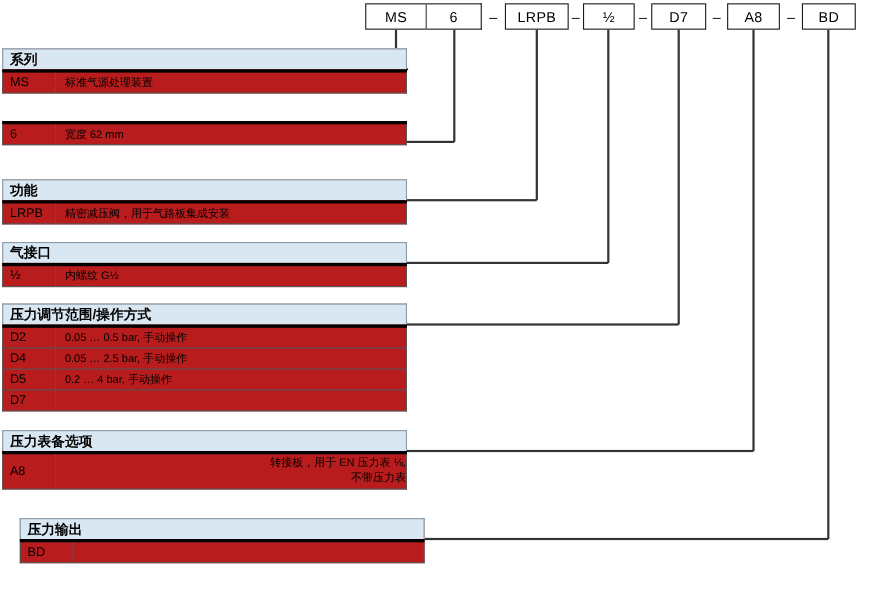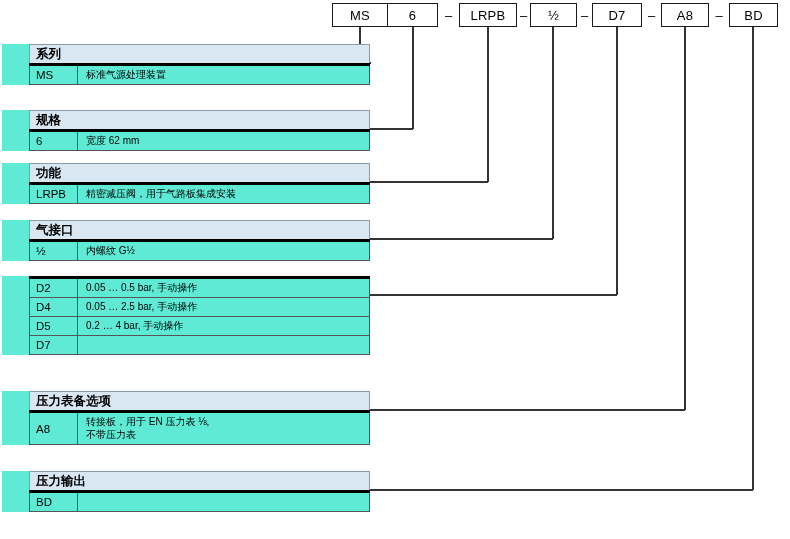--- a/index.html
+++ b/index.html
@@ -31,22 +31,21 @@
 
   
   .conn{position:absolute;background:#333;}
   .conn-v{width:1.5px;}
   .conn-h{height:1.5px;}
 
   
   .tbl{
     position:absolute;left:2px;width:368px;
     box-sizing:border-box;
-    background:#5eead4;
-    padding-left:27px;
+    background:#b91c1c;
   }
   .tbl-head{
     background:#d9e7f2;
     border:1px solid #8a9aa6;
     border-bottom:none;
     height:19px;
     display:flex;align-items:center;
     padding-left:6px;
     font-size:12.5px;
     font-weight:bold;
@@ -74,21 +73,21 @@
     box-sizing:border-box;
     padding:1px 0 2px 8px;
     font-size:10px;
     display:flex;align-items:center;
   }
   .c-desc.two-line{
     display:block;
     line-height:1.32;
     padding-top:2px;padding-bottom:3px;
   }
-  .c-desc .ln{display:block;}
+  .c-desc .ln{display:block;text-align:right;}
 </style>
 </head>
 <body>
 
 <div id="root">
 
   <div class="code-row">
     <div class="code-box" style="left:332px;width:56px;">MS</div>
     <div class="code-box joined-left" style="left:388px;width:50px;">6</div>
     <div class="dash" style="left:438px;width:21px;">–</div>
@@ -127,21 +126,20 @@
   <div class="tbl" style="top:44px;">
     <div class="tbl-head">系列</div>
     <div class="head-rule"></div>
     <div class="row">
       <div class="c-code">MS</div>
       <div class="c-desc">标准气源处理装置</div>
     </div>
   </div>
 
   <div class="tbl" style="top:110px;">
-    <div class="tbl-head">规格</div>
     <div class="head-rule"></div>
     <div class="row">
       <div class="c-code">6</div>
       <div class="c-desc">宽度 62 mm</div>
     </div>
   </div>
 
   <div class="tbl" style="top:163px;">
     <div class="tbl-head">功能</div>
     <div class="head-rule"></div>
@@ -154,20 +152,21 @@
   <div class="tbl" style="top:220px;">
     <div class="tbl-head">气接口</div>
     <div class="head-rule"></div>
     <div class="row">
       <div class="c-code">½</div>
       <div class="c-desc">内螺纹 G½</div>
     </div>
   </div>
 
   <div class="tbl" style="top:276px;">
+    <div class="tbl-head">压力调节范围/操作方式</div>
     <div class="head-rule"></div>
     <div class="row">
       <div class="c-code">D2</div>
       <div class="c-desc">0.05 … 0.5 bar, 手动操作</div>
     </div>
     <div class="row">
       <div class="c-code">D4</div>
       <div class="c-desc">0.05 … 2.5 bar, 手动操作</div>
     </div>
     <div class="row">
@@ -184,21 +183,21 @@
     <div class="head-rule"></div>
     <div class="row">
       <div class="c-code">A8</div>
       <div class="c-desc two-line">
         <span class="ln">转接板，用于 EN 压力表 ⅛,</span>
         <span class="ln">不带压力表</span>
       </div>
     </div>
   </div>
 
-  <div class="tbl" style="top:471px;">
+  <div class="tbl" style="top:471px;margin-left:16px;">
     <div class="tbl-head">压力输出</div>
     <div class="head-rule"></div>
     <div class="row">
       <div class="c-code">BD</div>
     </div>
   </div>
 
 </div>
 
 </body></html>

